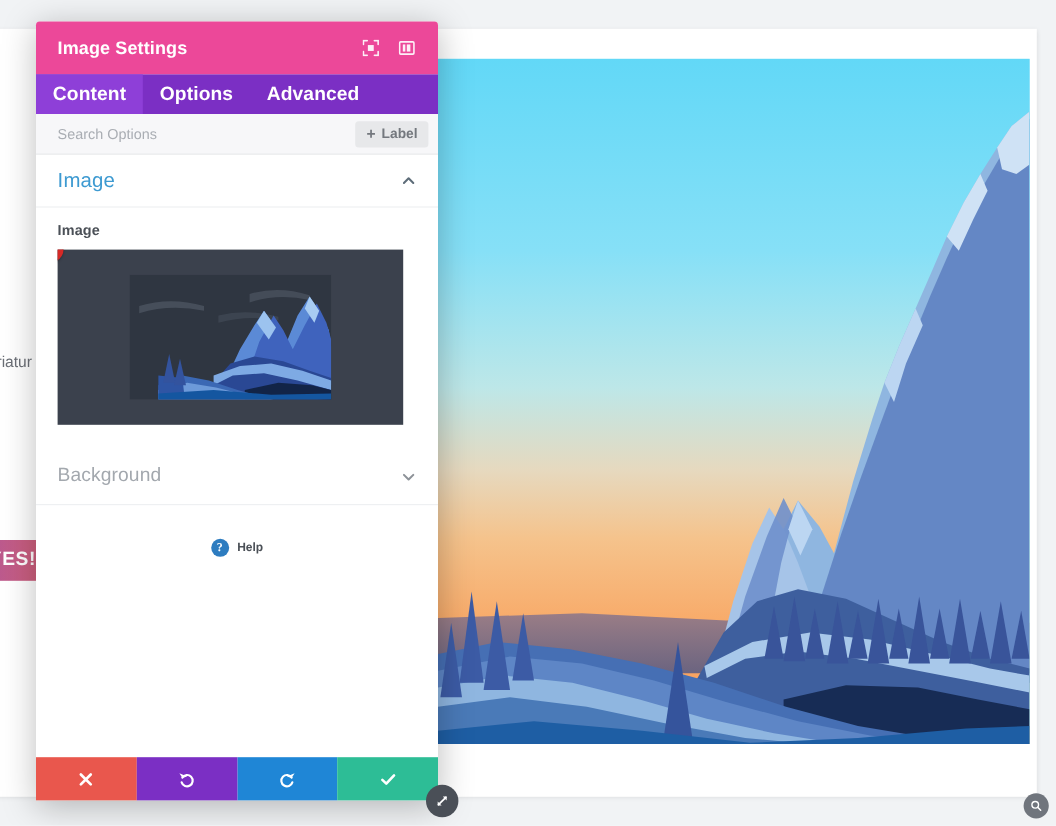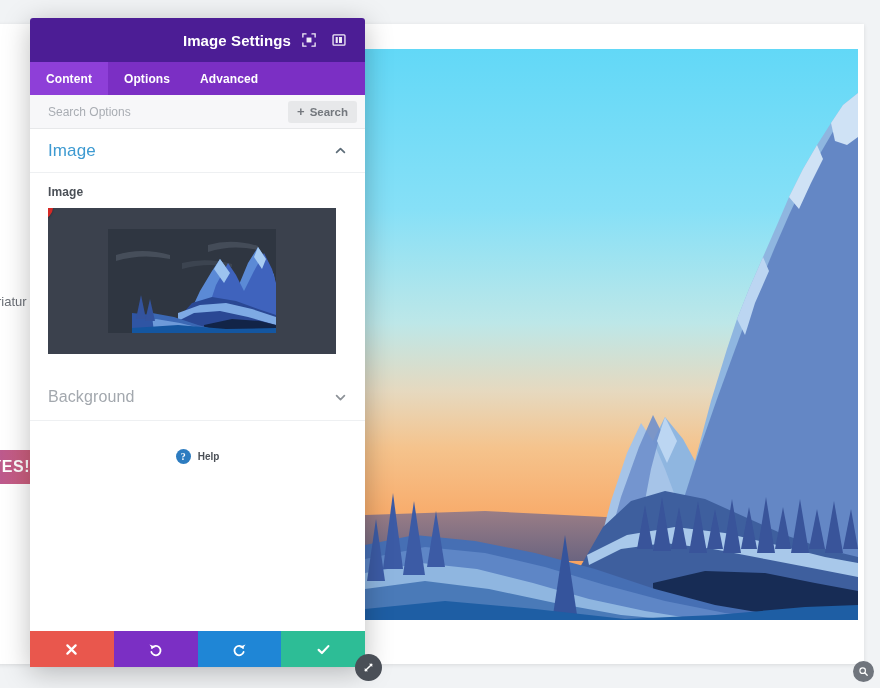--- a/index.html
+++ b/index.html
@@ -101,27 +101,26 @@
     background: #ffffff;
     box-shadow: 0 5px 28px rgba(0,0,0,0.26);
     display: flex;
     flex-direction: column;
     border-radius: 3px 3px 0 0;
     overflow: visible;
   }
 
   .modal-titlebar {
     height: 44px;
-    background: #4c1d95;
+    background: #ec4899;
     display: flex;
     align-items: center;
     padding: 0 14px 0 18px;
     border-radius: 3px 3px 0 0;
     flex: none;
-    text-align: right;
   }
   .modal-title {
     color: #ffffff;
     font-size: 15px;
     font-weight: 700;
     flex: 1;
     letter-spacing: 0.1px;
   }
   .title-icon {
     width: 24px; height: 24px;
@@ -134,21 +133,21 @@
   .modal-tabs {
     height: 33px;
     background: #7b2fc4;
     display: flex;
     align-items: stretch;
     flex: none;
   }
   .tab {
     display: flex; align-items: center; justify-content: center;
     color: #ffffff;
-    font-size: 12px;
+    font-size: 16px;
     font-weight: 700;
     padding: 12px 14px;
     min-width: 78px;
     letter-spacing: 0.1px;
   }
   .tab.active { background: #8e3fd8; }
 
   .search-row {
     height: 34px;
     background: #f7f7f9;
@@ -433,21 +432,21 @@
     <div class="modal-tabs">
       <div class="tab active">Content</div>
       <div class="tab">Options</div>
       <div class="tab">Advanced</div>
     </div>
 
     <div class="search-row">
       <input class="search-input" type="text" placeholder="Search Options" style="">
       <div class="filter-btn">
         <span class="filter-plus">+</span>
-        <span>Search</span>
+        <span>Label</span>
       </div>
     </div>
 
     <div class="modal-scroll">
 
       <div class="acc-open-head">
         <div class="acc-open-title">Image</div>
         <svg class="chev blue" viewBox="0 0 16 16">
           <path d="M3.2,10.4 L8,5.6 L12.8,10.4"></path>
         </svg>

